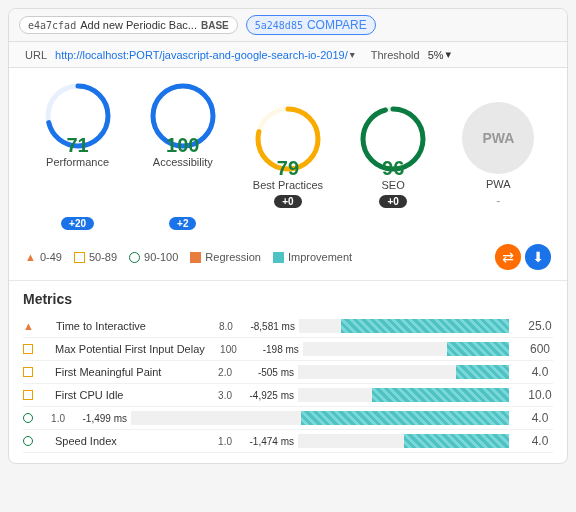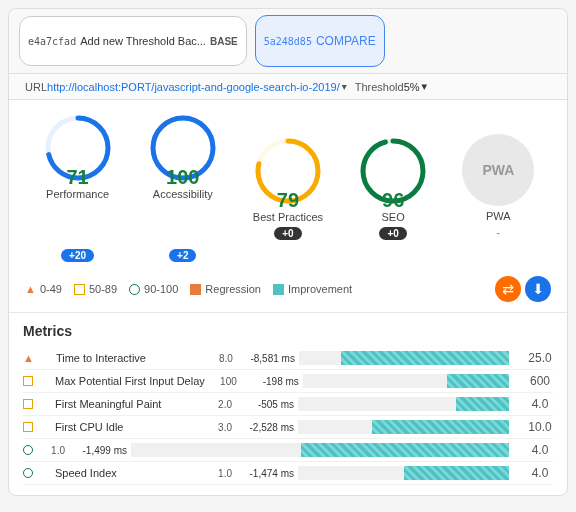--- a/index.html
+++ b/index.html
@@ -26,21 +26,21 @@
       background: #f8f8f8;
       border-bottom: 1px solid #e0e0e0;
       gap: 8px;
     }
     .commit-badge {
       display: flex;
       align-items: center;
       gap: 4px;
       border: 1px solid #ccc;
       border-radius: 12px;
-      padding: 18px 8px;
+      padding: 2px 8px;
       font-size: 11px;
       background: #fff;
     }
     .commit-hash {
       font-family: monospace;
       font-size: 10px;
       color: #555;
     }
     .commit-msg {
       color: #333;
@@ -66,20 +66,21 @@
       color: #4285f4;
     }
 
     
     .url-bar {
       display: flex;
       align-items: center;
       padding: 6px 16px;
       background: #fafafa;
       border-bottom: 1px solid #e0e0e0;
+      gap: 8px;
       font-size: 11px;
     }
     .url-label { color: #555; font-weight: 500; }
     .url-value {
       color: #1a73e8;
       font-size: 11px;
       display: flex;
       align-items: center;
       gap: 2px;
     }
@@ -294,21 +295,21 @@
     }
   </style>
 </head>
 <body>
 
 <div class="container">
 
   <div class="header-bar">
     <div class="commit-badge">
       <span class="commit-hash">e4a7cfad</span>
-      <span class="commit-msg">Add new Threshold Bac...</span>
+      <span class="commit-msg">Add new Periodic Bac...</span>
       <span class="badge-base">BASE</span>
     </div>
     <div class="commit-badge compare-badge">
       <span class="compare-hash">5a248d85</span>
       <span class="badge-compare">COMPARE</span>
     </div>
   </div>
 
   <div class="url-bar">
     <span class="url-label">URL</span>
@@ -448,21 +449,21 @@
         <div class="metric-bar-fill" style="right:0; width:25%;"></div>
       </div>
     </div>
     <span class="metric-compare-val">4.0</span>
   </div>
         <div class="metric-row">
     <span class="metric-icon-square"></span>
     <span class="metric-name">First CPU Idle</span>
     <span class="metric-base-val">3.0</span>
     <div class="metric-bar-container">
-      <span class="metric-diff-label">-2,528 ms</span>
+      <span class="metric-diff-label">-4,925 ms</span>
       <div class="metric-bar-wrap">
         <div class="metric-bar-fill" style="right:0; width:65%;"></div>
       </div>
     </div>
     <span class="metric-compare-val">10.0</span>
   </div>
         <div class="metric-row">
     <span class="metric-icon-circle"></span>
     <span class="metric-base-val">1.0</span>
     <div class="metric-bar-container">

